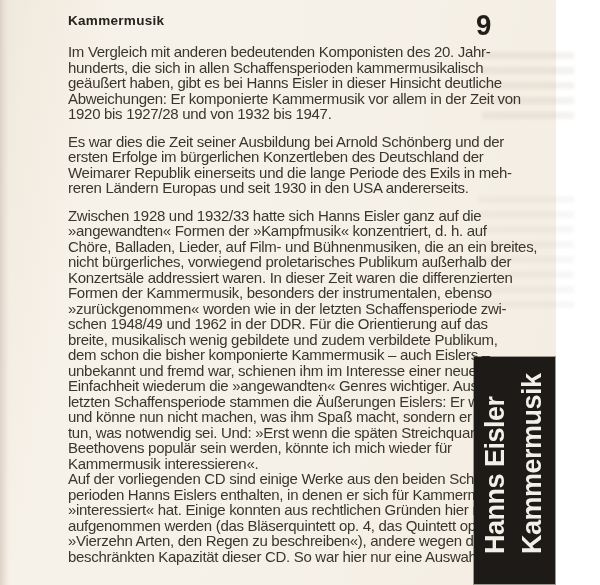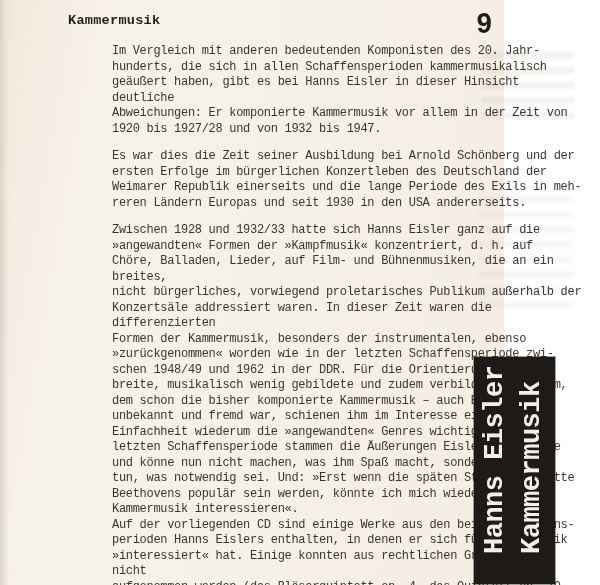--- a/index.html
+++ b/index.html
@@ -1,41 +1,40 @@
 <!DOCTYPE html>
 <html style="--paper: #f6f1e8; --ink: #39362e; --heading-ink: #26231f; --bar: #1d1a17; --bar-text: #f2efe9;"><head>
 <meta charset="utf-8">
 <style>
   html,body{margin:0;padding:0;}
   body{width:600px;height:585px;overflow:hidden;}
   .page{
-    position:relative;width:504px;height:585px;
+    position:relative;width:556px;height:585px;
     background:linear-gradient(100deg,#efe8dc 0%,#f7f2e9 18%,#f6f1e8 60%,#f3ede2 100%);
-    font-family:Liberation Mono, monospace;
+    font-family:Liberation Sans, sans-serif;
     color:#3a372f;
   }
   .scan-edge{
     position:absolute;left:0;top:0;width:9px;height:585px;
     background:linear-gradient(90deg,#d9cdc4 0%,#e9e1d6 55%,rgba(246,241,232,0) 100%);
     opacity:.85;
   }
   .page-title{
     position:absolute;left:68px;top:13px;
     font-size:13.5px;font-weight:bold;letter-spacing:.3px;color:#26231f;
   }
   .page-number{
     position:absolute;left:476px;top:8px;
     font-size:30px;font-weight:bold;color:#211e1a;
     transform:scaleX(.92);transform-origin:0 0;
   }
   .textblock{
     position:absolute;left:68px;top:44px;width:470px;
-    font-size:12px;line-height:15.5px;letter-spacing:-0.3px;
+    font-size:15px;line-height:15.5px;letter-spacing:-0.3px;
     color:#39362e;
-    margin-left:44px;
   }
   .textblock p{margin:0;white-space:pre-line;}
   .textblock p + p{margin-top:12px;}
   .side-tab{
     position:absolute;left:474px;top:357px;width:81px;height:227px;
     background:#1d1a17;overflow:hidden;
     box-shadow:0 0 0 1px rgba(29,26,23,.4);
   }
   .side-tab .vtext{
     position:absolute;left:0;top:100%;width:227px;height:81px;

